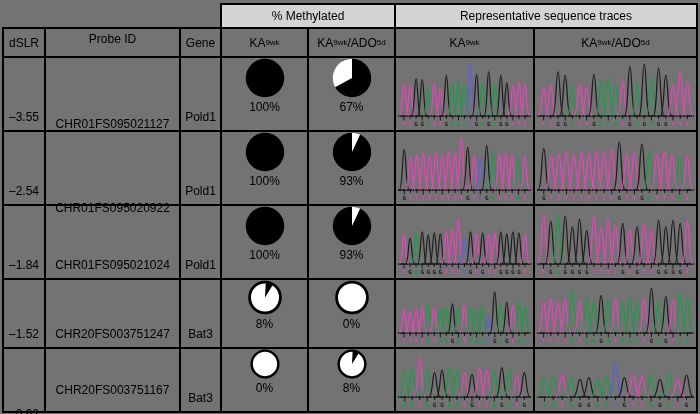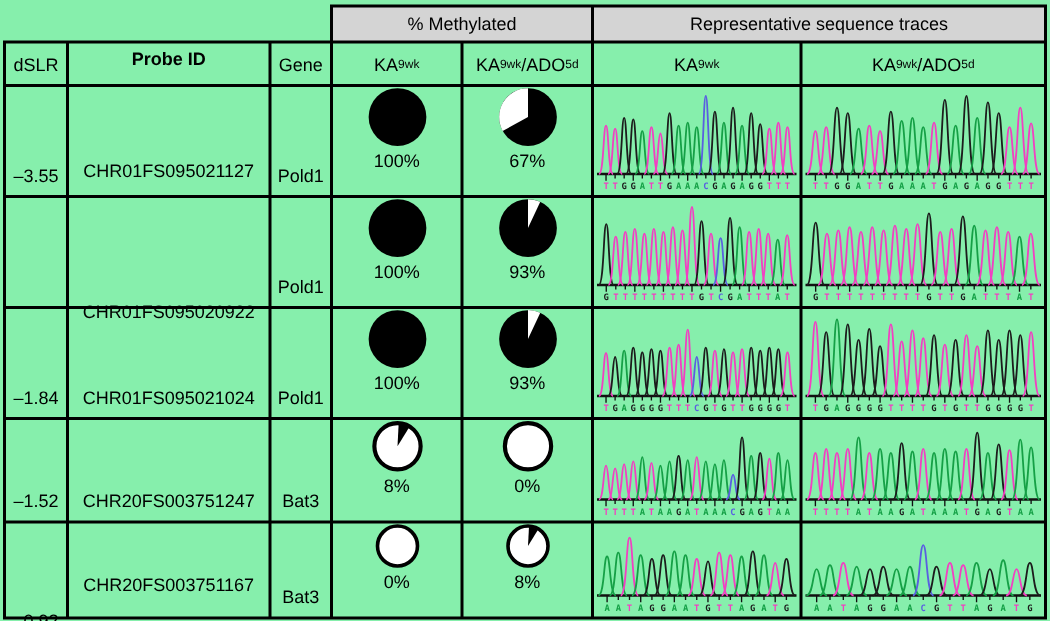--- a/index.html
+++ b/index.html
@@ -1,17 +1,17 @@
 <!DOCTYPE html>
 <html><head>
 <meta charset="utf-8">
 <style>
   html,body{margin:0;padding:0;background:#ffffff;}
   #fig{
-    position:relative;width:700px;height:414px;background:#86efac;
+    position:relative;width:700px;height:414px;background:#737373;
     font-family:"Liberation Sans", sans-serif;color:#000;overflow:hidden;
   }
   .gridline{position:absolute;background:#000;z-index:3;}
   .cell{position:absolute;display:flex;align-items:center;justify-content:center;
         box-sizing:border-box;z-index:1;}
   .cell.bottom{align-items:flex-end;padding-bottom:7px;}
   .hdr{font-size:12px;}
   .grp{background:#d4d4d4;font-size:12px;}
   .val{font-size:12px;}
   sup,.sup{font-size:8px;vertical-align:super;line-height:0;}
@@ -21,21 +21,21 @@
 </style>
 </head>
 <body>
 
 <div id="fig">
 
   <div class="cell grp" style="left:221px;top:4px;width:174px;height:24px;">% Methylated</div>
   <div class="cell grp" style="left:395px;top:4px;width:302px;height:24px;">Representative sequence traces</div>
 
   <div class="cell hdr" style="left:3px;top:28px;width:42px;height:29px;">dSLR</div>
-  <div class="cell hdr" style="left:45px;top:24px;width:135px;height:29px;font-weight:bold;">Probe ID</div>
+  <div class="cell hdr" style="left:45px;top:24px;width:135px;height:29px;">Probe ID</div>
   <div class="cell hdr" style="left:180px;top:28px;width:41px;height:30px;">Gene</div>
   <div class="cell hdr" style="left:221px;top:28px;width:87px;height:29px;">
       <span>KA</span>
       <sup>9wk</sup>
     </div>
   <div class="cell hdr" style="left:308px;top:28px;width:87px;height:29px;">
       <span>KA</span>
       <sup>9wk</sup>
       <span>/ADO</span>
       <sup>5d</sup>
@@ -60,21 +60,21 @@
     <div class="gridline" style="left: 696px; top: 4px; width: 2px; height: 408px;"></div>
     <div class="gridline" style="left: 220px; top: 3px; width: 478px; height: 2px;"></div>
     <div class="gridline" style="left: 2px; top: 27px; width: 696px; height: 2px;"></div>
     <div class="gridline" style="left: 2px; top: 56px; width: 696px; height: 2px;"></div>
     <div class="gridline" style="left: 2px; top: 130px; width: 696px; height: 2px;"></div>
     <div class="gridline" style="left: 2px; top: 204px; width: 696px; height: 2px;"></div>
     <div class="gridline" style="left: 2px; top: 278px; width: 696px; height: 2px;"></div>
     <div class="gridline" style="left: 2px; top: 347px; width: 696px; height: 2px;"></div>
     <div class="gridline" style="left: 2px; top: 411px; width: 696px; height: 2px;"></div>
     <div class="cell bottom val" style="left: 3px; top: 57px; width: 42px; height: 74px;">–3.55</div>
-    <div class="cell bottom val" style="left: 45px; top: 54px; width: 135px; height: 74px;">CHR01FS095021127</div>
+    <div class="cell bottom val" style="left: 45px; top: 64px; width: 135px; height: 74px;">CHR01FS095021127</div>
     <div class="cell bottom val" style="left: 180px; top: 57px; width: 41px; height: 74px;">Pold1</div>
     <div class="cell piecell" style="left: 221px; top: 57px; width: 87px; height: 74px;">
       <svg viewBox="0 0 48 48" width="46" height="46">
         <circle cx="24" cy="24" r="22" fill="#000"></circle>
       </svg>
       <div class="pielabel">100%</div>
     </div>
     <div class="cell piecell" style="left: 308px; top: 57px; width: 87px; height: 74px;">
       <svg viewBox="0 0 48 48" width="46" height="46">
         <circle cx="24" cy="24" r="22" fill="#000"></circle>
@@ -211,20 +211,21 @@
         <line x1="137.02380952380952" y1="57" x2="137.02380952380952" y2="61.5" stroke="#111" stroke-width="0.9"></line>
         <text x="137.02380952380952" y="67" text-anchor="middle" font-size="5.9" font-family="&quot;DejaVu Sans Mono&quot;, monospace" font-weight="bold" fill="#f23fc2">T</text>
         <path d="M 138.6 57 C 142.5 57 142.1 12.8 144.2 12.8 C 146.3 12.8 145.9 57 149.8 57" fill="none" stroke="#f23fc2" stroke-width="1.2"></path>
         <line x1="144.21428571428572" y1="57" x2="144.21428571428572" y2="60" stroke="#111" stroke-width="0.9"></line>
         <text x="144.21428571428572" y="67" text-anchor="middle" font-size="5.9" font-family="&quot;DejaVu Sans Mono&quot;, monospace" font-weight="bold" fill="#f23fc2">T</text>
         <path d="M 145.8 57 C 149.7 57 149.3 23.2 151.4 23.2 C 153.5 23.2 153.1 57 157.0 57" fill="none" stroke="#f23fc2" stroke-width="1.2"></path>
         <line x1="151.4047619047619" y1="57" x2="151.4047619047619" y2="60" stroke="#111" stroke-width="0.9"></line>
         <text x="151.4047619047619" y="67" text-anchor="middle" font-size="5.9" font-family="&quot;DejaVu Sans Mono&quot;, monospace" font-weight="bold" fill="#f23fc2">T</text>
       </svg>
     </div>
+    <div class="cell bottom val" style="left: 3px; top: 131px; width: 42px; height: 74px;">–2.54</div>
     <div class="cell bottom val" style="left: 45px; top: 131px; width: 135px; height: 91px;">CHR01FS095020922</div>
     <div class="cell bottom val" style="left: 180px; top: 131px; width: 41px; height: 74px;">Pold1</div>
     <div class="cell piecell" style="left: 221px; top: 131px; width: 87px; height: 74px;">
       <svg viewBox="0 0 48 48" width="46" height="46">
         <circle cx="24" cy="24" r="22" fill="#000"></circle>
       </svg>
       <div class="pielabel">100%</div>
     </div>
     <div class="cell piecell" style="left: 308px; top: 131px; width: 87px; height: 74px;">
       <svg viewBox="0 0 48 48" width="46" height="46">

